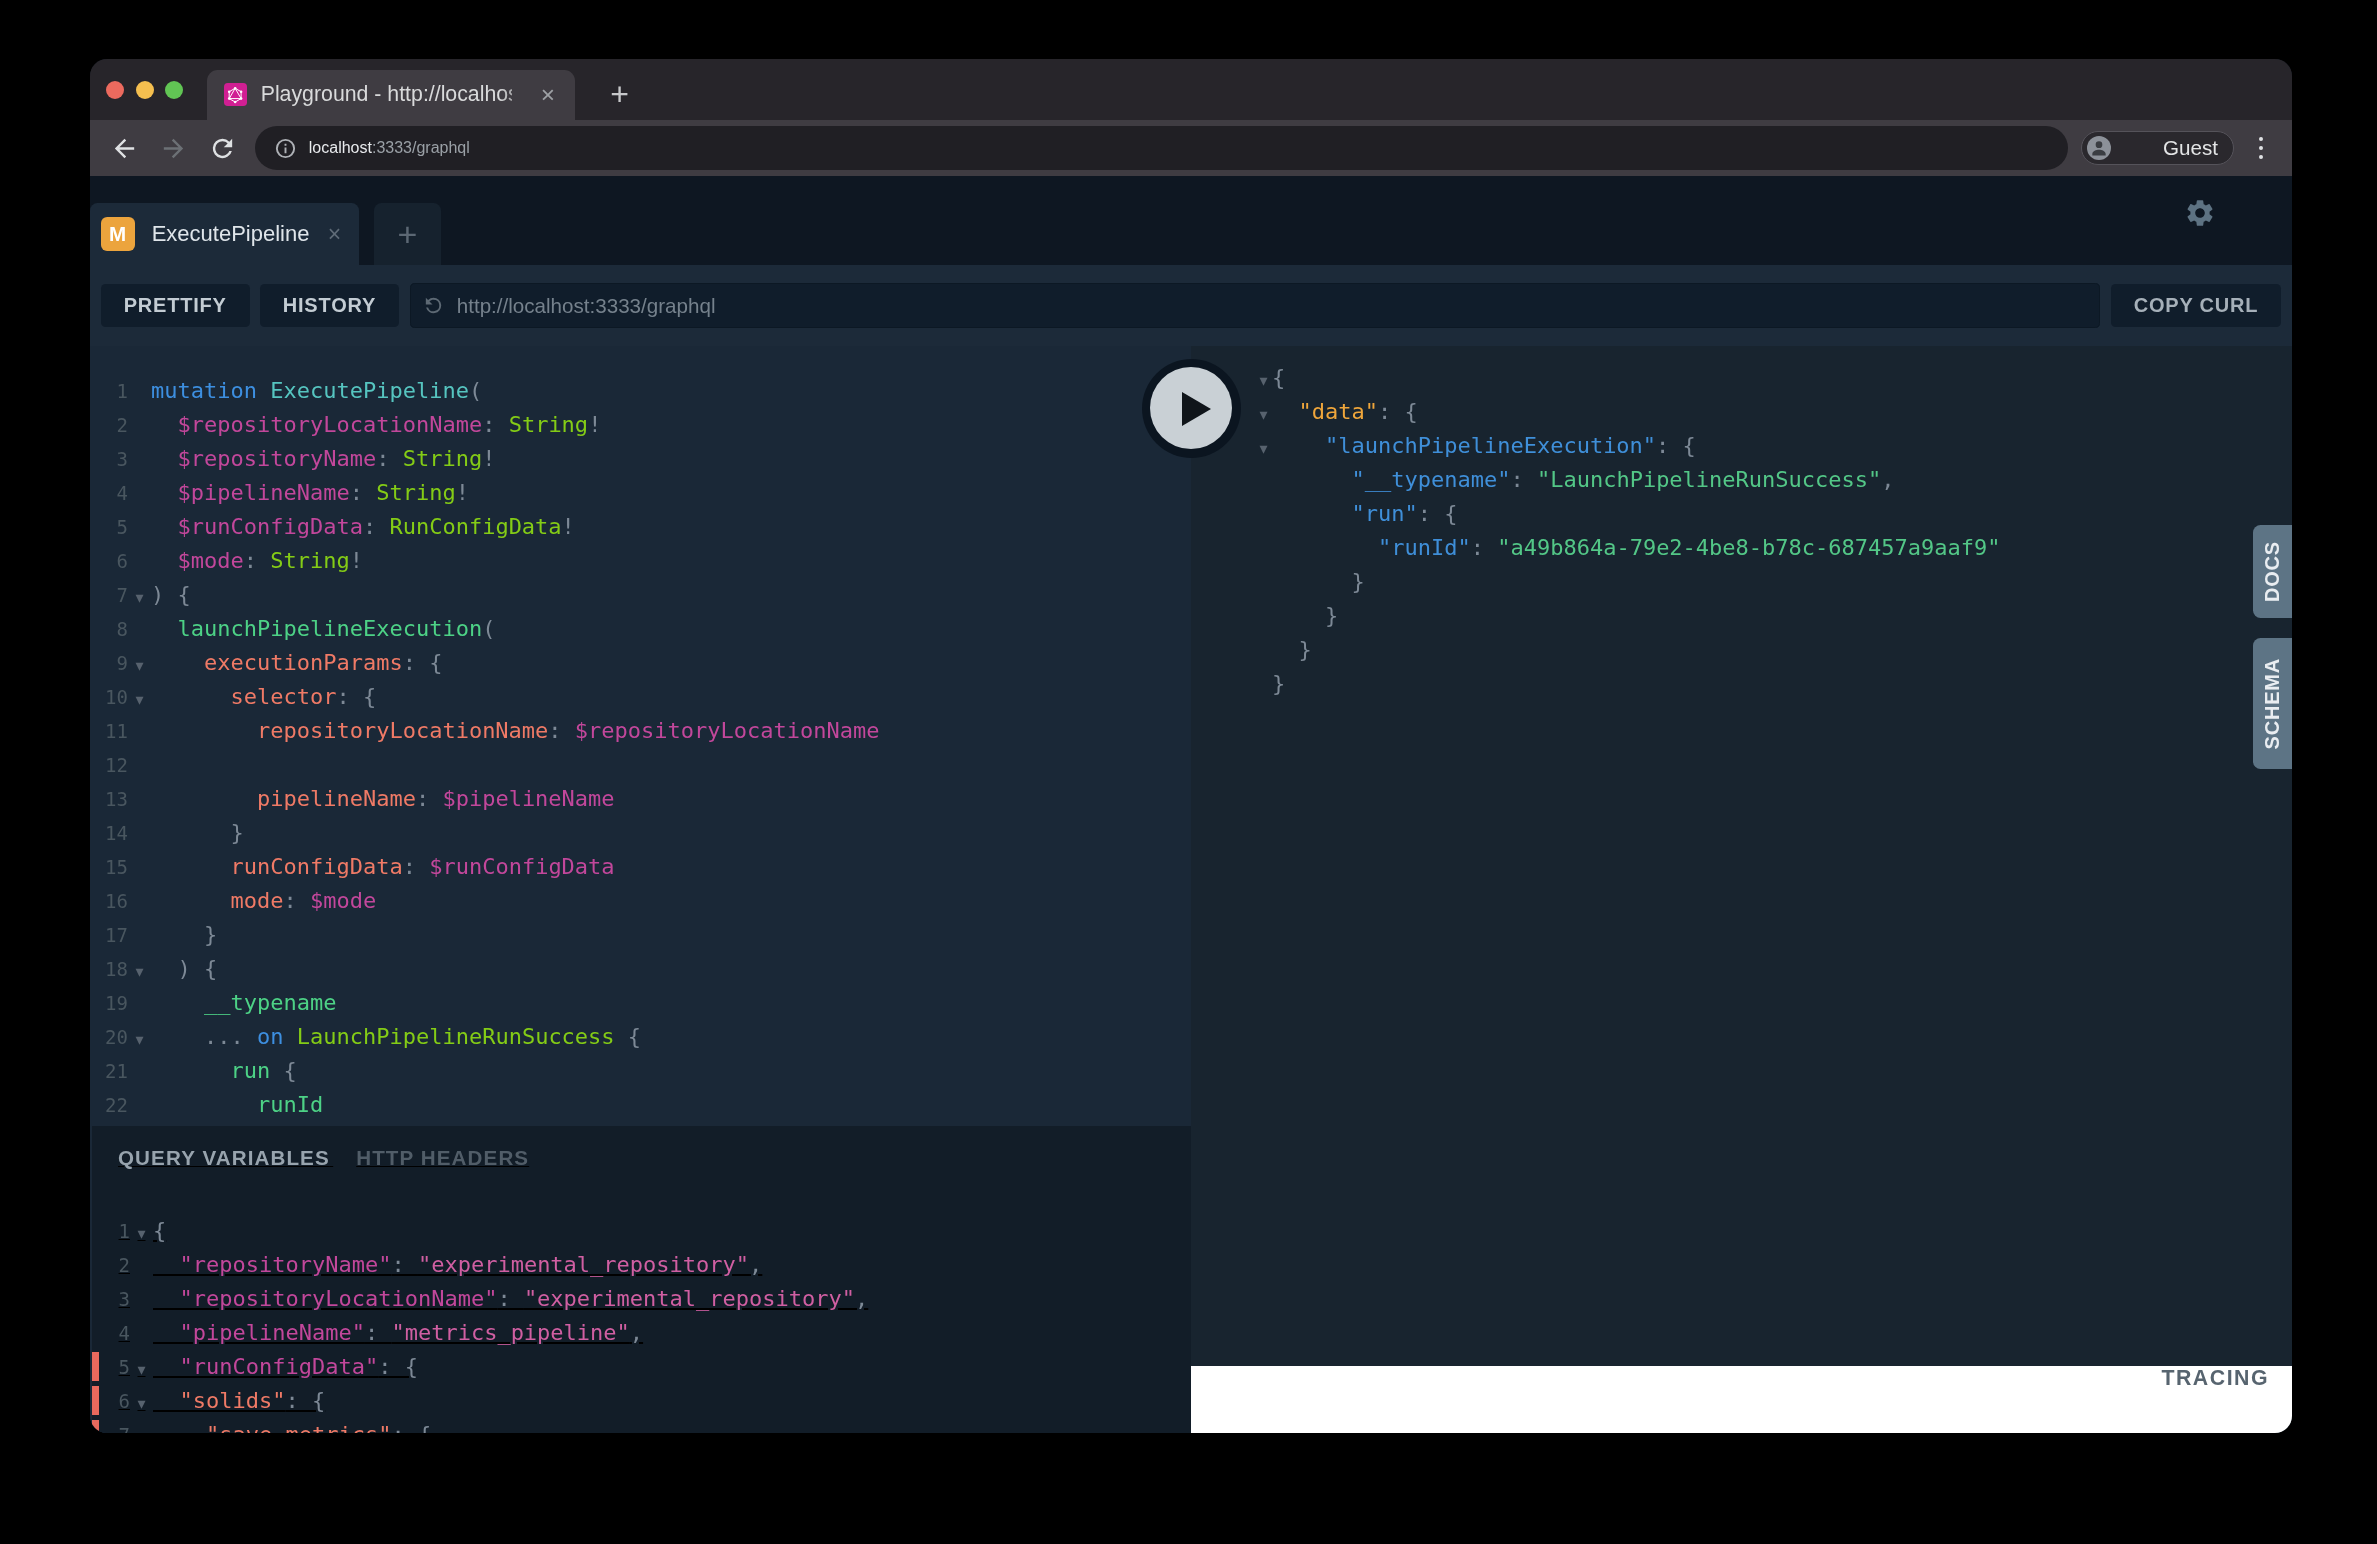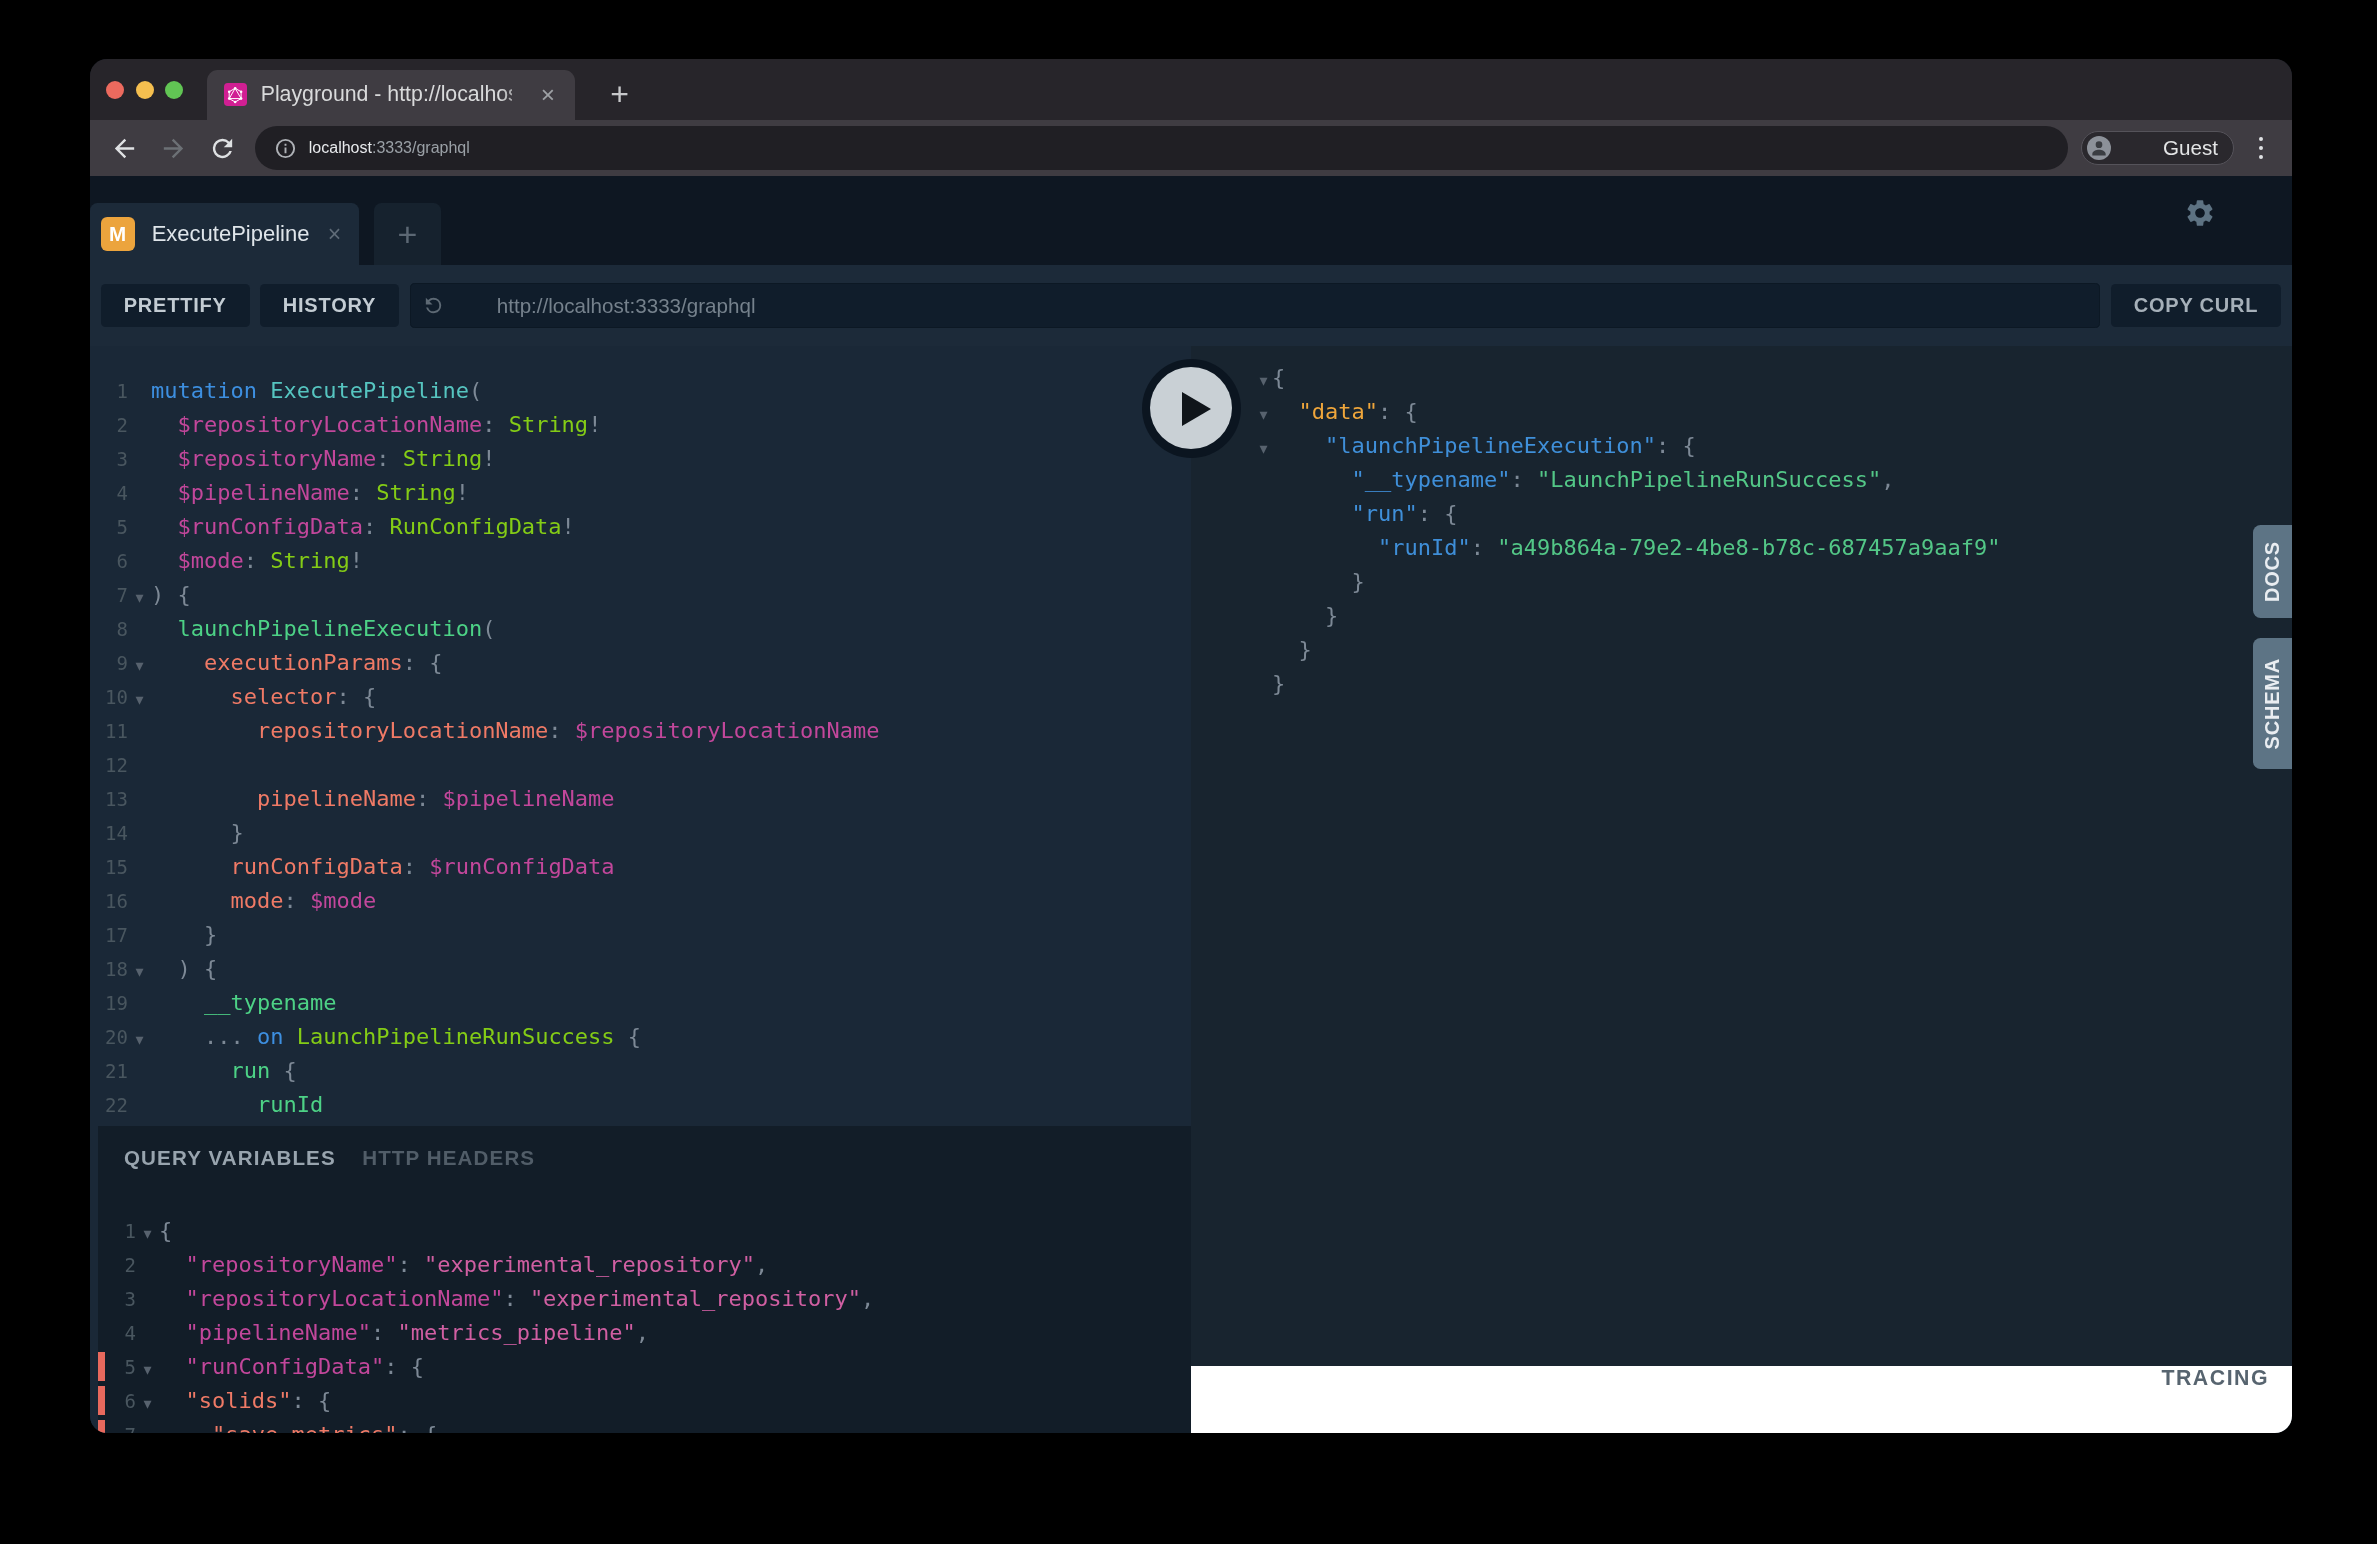--- a/index.html
+++ b/index.html
@@ -61,28 +61,28 @@
   #gear{position:absolute;right:76px;top:21.3px;width:32px;height:32px;}
   #gear svg{width:100%;height:100%;}
 
   #pg-toolbar{position:absolute;left:0;top:89px;width:100%;height:81px;background:#1c2a39;
               display:flex;align-items:center;}
   .pgbtn{height:43px;background:#101d2b;border-radius:4.6px;display:flex;align-items:center;
          padding:0 23px;color:#c3ccd3;font-weight:bold;font-size:20px;letter-spacing:0.8px;flex:none;}
   #btn-prettify{margin-left:10.7px;}
   #btn-history{margin-left:10px;text-align:center;}
   #endpoint{flex:1;height:43px;margin:0 10.7px;background:#101d2b;border:1.5px solid #0c1824;
-            border-radius:4.6px;display:flex;align-items:center;color:#75818c;font-size:20.6px;gap:40px;}
+            border-radius:4.6px;display:flex;align-items:center;color:#75818c;font-size:20.6px;}
   #endpoint .undo{width:23px;height:23px;margin:0 12.2px 0 10.7px;transform:scaleX(-1);}
   #btn-curl{margin-right:10.7px;color:#a6b0b9;}
 
   #main{position:absolute;left:0;top:170px;width:100%;height:1087px;}
   #editor-pane{position:absolute;left:0;top:0;width:1101px;height:100%;background:#1a2837;overflow:hidden;}
   #editor{position:absolute;left:0;top:0;width:100%;height:780px;overflow:hidden;padding-top:28px;box-sizing:border-box;}
-  #vars{position:absolute;left:8px;top:780px;width:100%;height:365px;background:#121d28;overflow:hidden;}
+  #vars{position:absolute;left:2px;top:780px;width:100%;height:365px;background:#121d28;overflow:hidden;text-decoration:underline;}
   #vars-header{padding:20px 0 0 26px;height:50px;box-sizing:content-box;}
   #vars-header .vtab{font-size:20.6px;font-weight:bold;letter-spacing:1.1px;}
   #vtab-qv{color:#98a4ae;}
   #vtab-hh{color:#515d68;margin-left:23px;}
   #vars-lines{padding-top:17.5px;}
 
   #resp-pane{position:absolute;left:1101px;top:0;width:1101px;height:100%;background:#18242f;overflow:hidden;}
   #resp-lines{padding-top:15.2px;}
   #tracing{position:absolute;left:0;bottom:0;width:100%;height:67px;background:#ffffff;
            display:flex;align-items:flex-start;justify-content:flex-end;}

